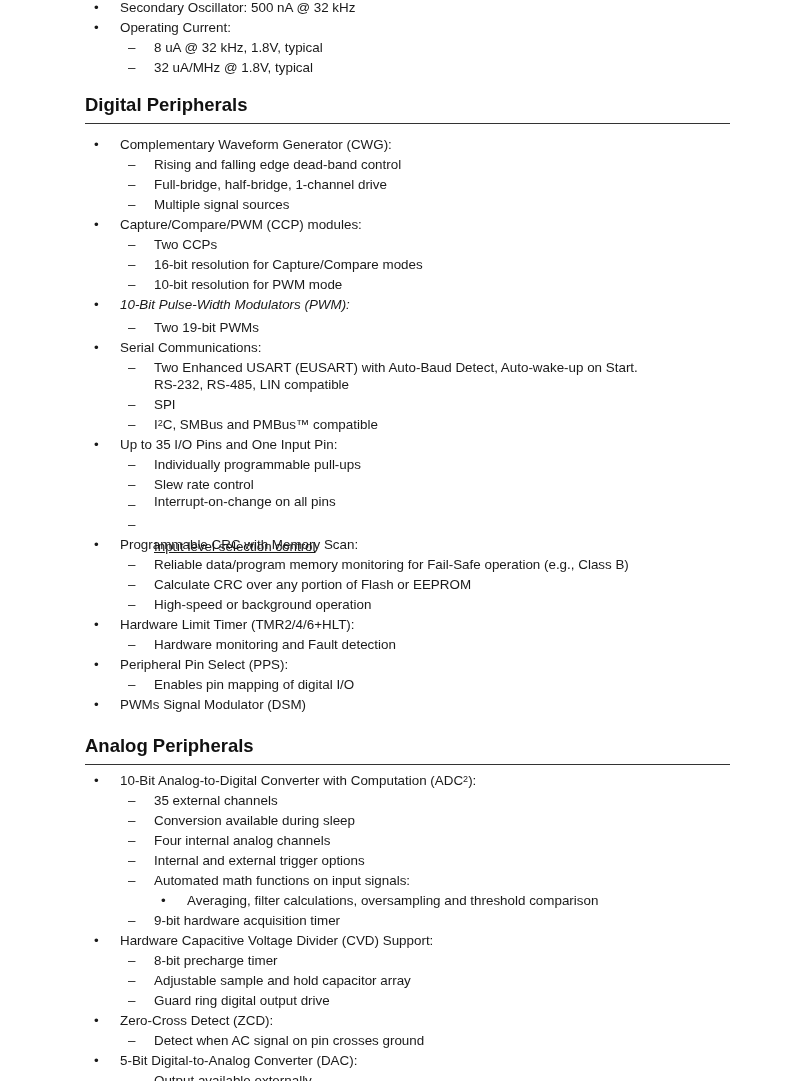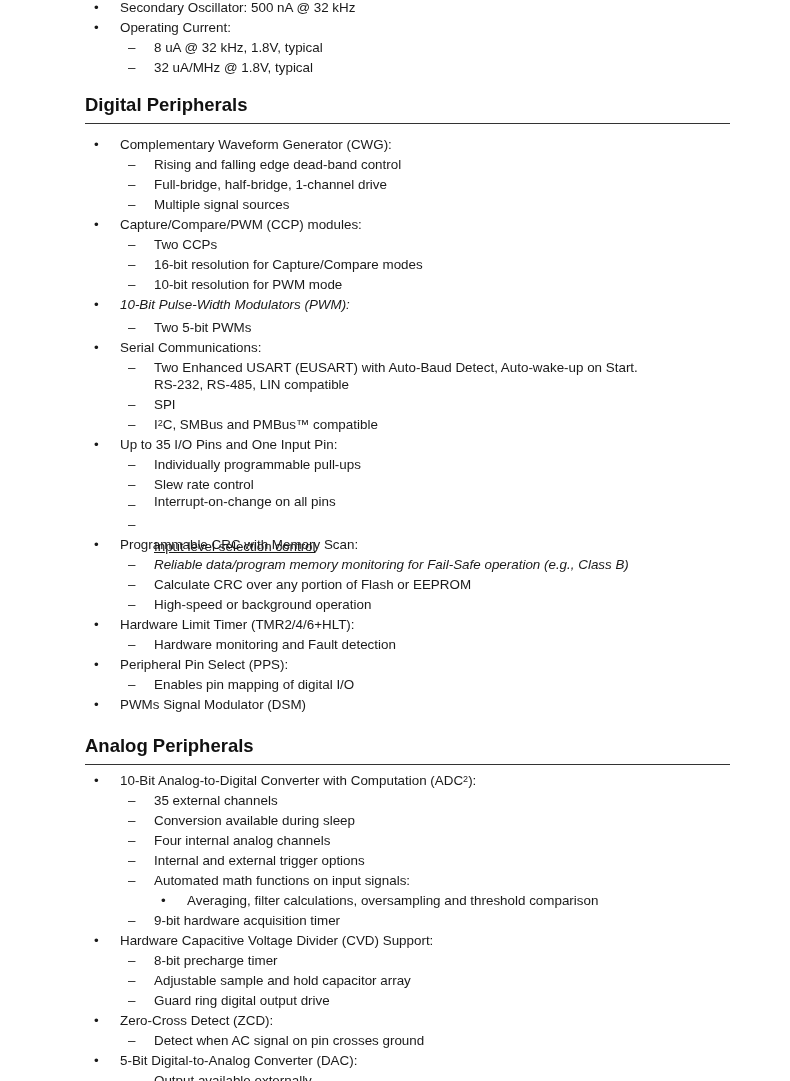--- a/index.html
+++ b/index.html
@@ -43,21 +43,21 @@
     <div class="line t1" style="top: 217px;">Capture/Compare/PWM (CCP) modules:</div>
     <div class="line b2" style="top: 237px;">–</div>
     <div class="line t2" style="top: 237px;">Two CCPs</div>
     <div class="line b2" style="top: 257px;">–</div>
     <div class="line t2" style="top: 257px;">16-bit resolution for Capture/Compare modes</div>
     <div class="line b2" style="top: 277px;">–</div>
     <div class="line t2" style="top: 277px;">10-bit resolution for PWM mode</div>
     <div class="line b1" style="top: 297px;">•</div>
     <div class="line t1" style="top: 297px; font-style: italic;">10-Bit Pulse-Width Modulators (PWM):</div>
     <div class="line b2" style="top: 320px;">–</div>
-    <div class="line t2" style="top: 320px;">Two 5-bit PWMs</div>
+    <div class="line t2" style="top: 320px;">Two 19-bit PWMs</div>
     <div class="line b1" style="top: 340px;">•</div>
     <div class="line t1" style="top: 340px;">Serial Communications:</div>
     <div class="line b2" style="top: 360px;">–</div>
     <div class="line t2" style="top: 360px;">Two Enhanced USART (EUSART) with Auto-Baud Detect, Auto-wake-up on Start.</div>
     <div class="line t2" style="top: 377px;">RS-232, RS-485, LIN compatible</div>
     <div class="line b2" style="top: 397px;">–</div>
     <div class="line t2" style="top: 397px;">SPI</div>
     <div class="line b2" style="top: 417px;">–</div>
     <div class="line t2" style="top: 417px; text-align: right;">I<sup>2</sup>C, SMBus and PMBus™ compatible</div>
     <div class="line b1" style="top: 437px;">•</div>
@@ -66,21 +66,21 @@
     <div class="line t2" style="top: 457px;">Individually programmable pull-ups</div>
     <div class="line b2" style="top: 477px;">–</div>
     <div class="line t2" style="top: 477px;">Slew rate control</div>
     <div class="line b2" style="top: 497px;">–</div>
     <div class="line t2" style="top: 494px; text-align: right;">Interrupt-on-change on all pins</div>
     <div class="line b2" style="top: 517px;">–</div>
     <div class="line t2" style="top: 539px; text-decoration: underline;">Input level selection control</div>
     <div class="line b1" style="top: 537px;">•</div>
     <div class="line t1" style="top: 537px;">Programmable CRC with Memory Scan:</div>
     <div class="line b2" style="top: 557px;">–</div>
-    <div class="line t2" style="top: 557px; font-style: italic;">Reliable data/program memory monitoring for Fail-Safe operation (e.g., Class B)</div>
+    <div class="line t2" style="top: 557px;">Reliable data/program memory monitoring for Fail-Safe operation (e.g., Class B)</div>
     <div class="line b2" style="top: 577px;">–</div>
     <div class="line t2" style="top: 577px;">Calculate CRC over any portion of Flash or EEPROM</div>
     <div class="line b2" style="top: 597px;">–</div>
     <div class="line t2" style="top: 597px;">High-speed or background operation</div>
     <div class="line b1" style="top: 617px;">•</div>
     <div class="line t1" style="top: 617px;">Hardware Limit Timer (TMR2/4/6+HLT):</div>
     <div class="line b2" style="top: 637px;">–</div>
     <div class="line t2" style="top: 637px;">Hardware monitoring and Fault detection</div>
     <div class="line b1" style="top: 657px;">•</div>
     <div class="line t1" style="top: 657px;">Peripheral Pin Select (PPS):</div>

